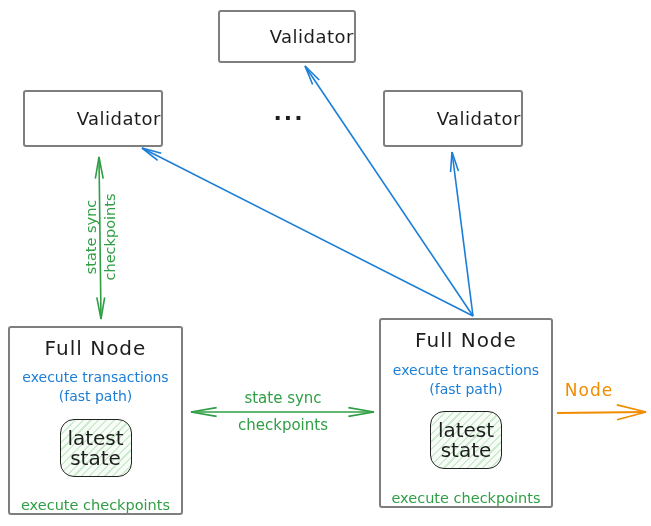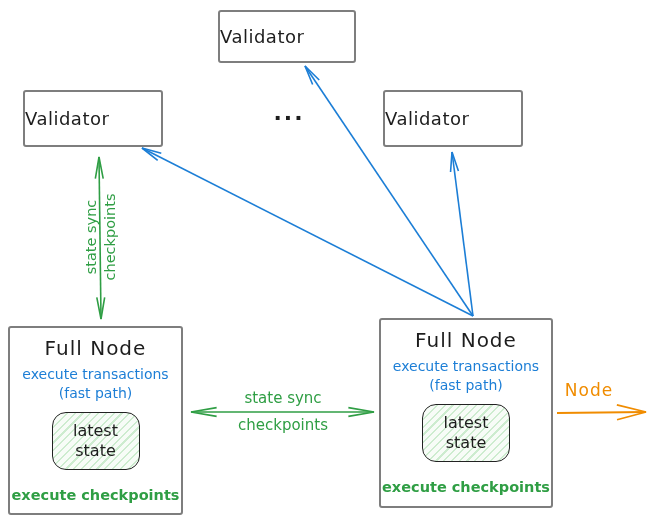--- a/index.html
+++ b/index.html
@@ -11,39 +11,39 @@
   svg.arrows { position:absolute; left:0; top:0; width:651px; height:526px; }
   .stroke-blue   { stroke:var(--blue,#1c7ed6); }
   .stroke-green  { stroke:var(--green,#2f9e44); }
   .stroke-orange { stroke:var(--orange,#f08c00); }
 
   .node {
     position:absolute; background:#ffffff; border:2px solid var(--node_border,#7e7e7e);
     border-radius:3px; box-sizing:border-box;
   }
   .validator {
-    display:flex; align-items:center; justify-content:flex-start;
+    display:flex; align-items:center; justify-content:flex-end;
     font-size:18px; letter-spacing:0.5px; color:var(--ink,#1d1d1d);
   }
   .fullnode {
     display:flex; flex-direction:column; align-items:center;
-    padding-top:6px; text-align:center;
+    padding-top:6px; text-align:center;justify-content:space-between;
   }
   .fn-title   { font-size:20px; letter-spacing:1px; color:var(--ink,#1d1d1d); margin-top:2px; }
   .fn-blue    { font-size:14px; line-height:19px; color:var(--blue,#1c7ed6); margin-top:5px; }
   .fn-state {
-    margin-top:9px; width:88px; height:58px; box-sizing:border-box;
+    margin-top:9px; width:72px; height:58px; box-sizing:border-box;
     border:1.6px solid #222222; border-radius:14px;
     display:flex; flex-direction:column; align-items:center; justify-content:center;
-    font-size:16px; line-height:20px; color:var(--ink,#1d1d1d);
+    font-size:20px; line-height:20px; color:var(--ink,#1d1d1d);
     background:repeating-linear-gradient(135deg,
       var(--hatch_bg,#f7fcf7) 0px, var(--hatch_bg,#f7fcf7) 4px,
       var(--hatch_line,#cdeccf) 4px, var(--hatch_line,#cdeccf) 5.5px);
   }
-  .fn-footer  { font-size:14.5px; color:var(--green,#2f9e44); margin-top:17px;font-weight:bold; }
+  .fn-footer  { font-size:14.5px; color:var(--green,#2f9e44); margin-top:17px; }
 
   .lbl { position:absolute; text-align:center; }
   .lbl-ellipsis    { left:272px; top:100px; width:34px; font-size:22px; font-weight:700; letter-spacing:2px; color:var(--ink,#1d1d1d); }
   .lbl-orchestrate { left:356px; top:218px; width:230px; font-size:15px; color:var(--blue,#1c7ed6); }
   .lbl-hsync       { left:213px; top:389px; width:140px; font-size:15px; color:var(--green,#2f9e44); line-height:19px; }
   .lbl-hsync .gap  { display:block; margin-top:8px; }
   .lbl-rpcs        { left:560px; top:380px; width:58px; font-size:17px; letter-spacing:1px; color:var(--orange,#f08c00); }
   .lbl-vsync {
     left:101px; top:237px; width:120px; font-size:14.5px; line-height:19px;
     color:var(--green,#2f9e44); white-space:nowrap;

